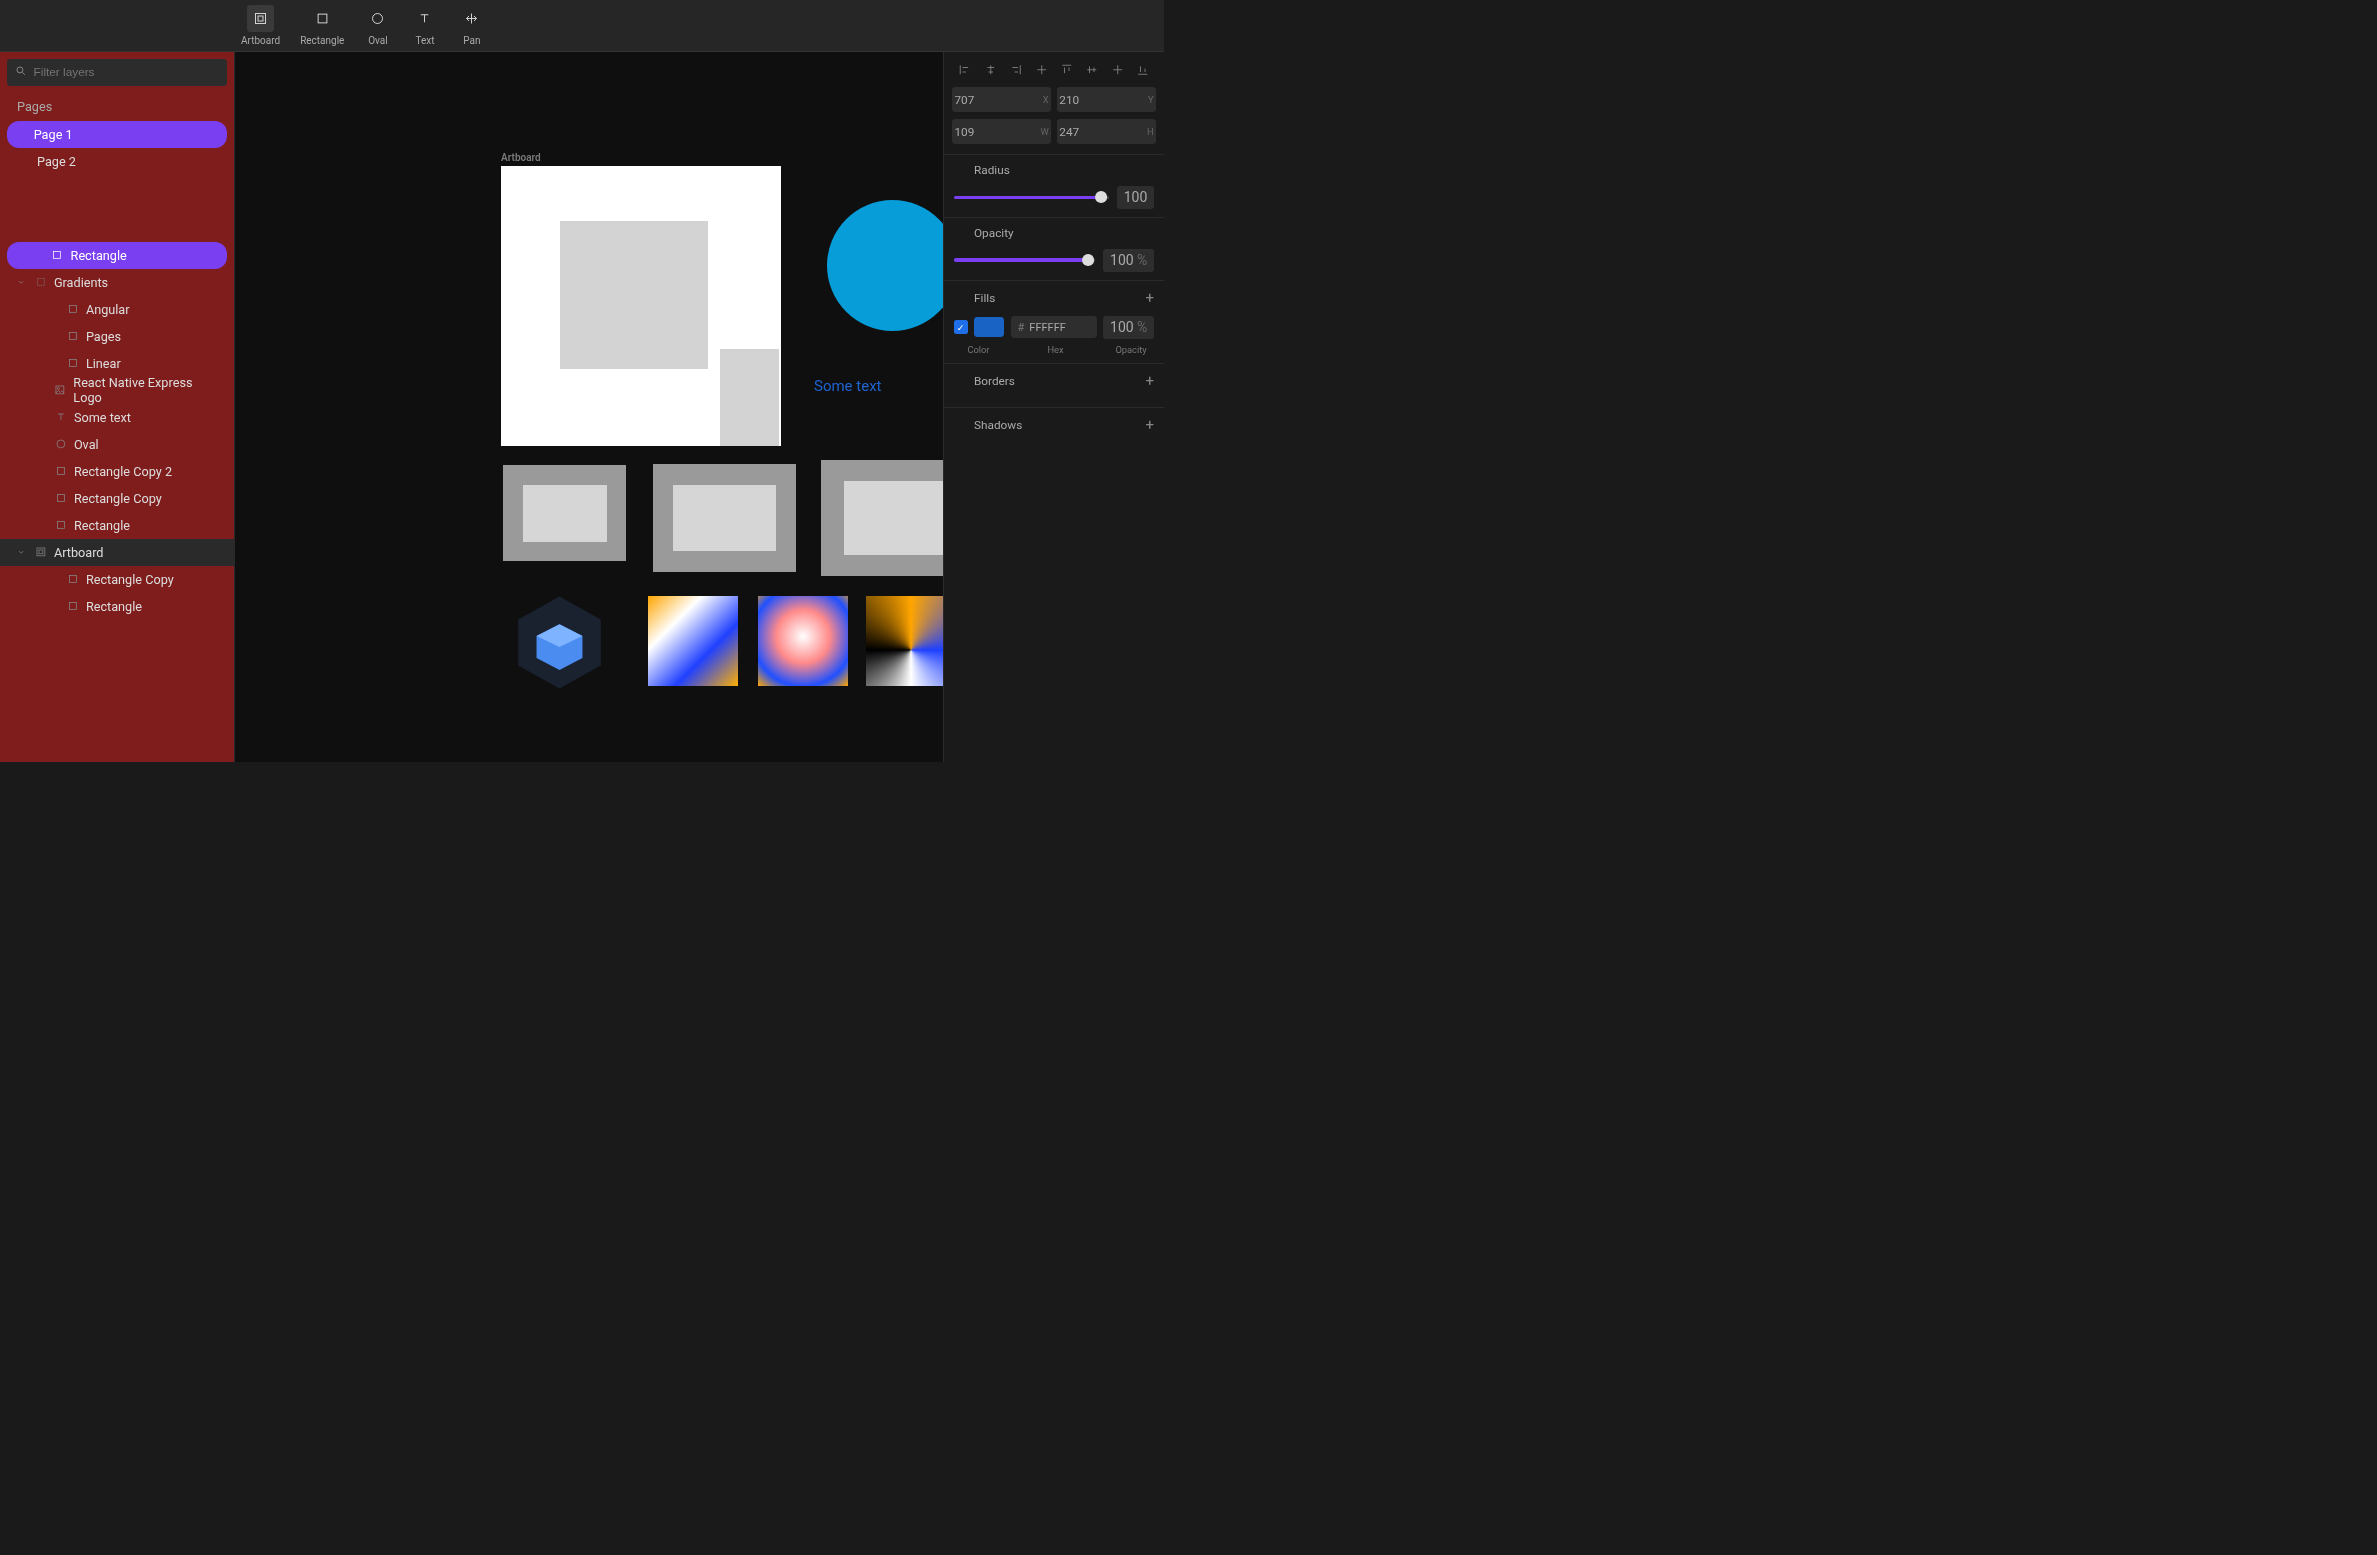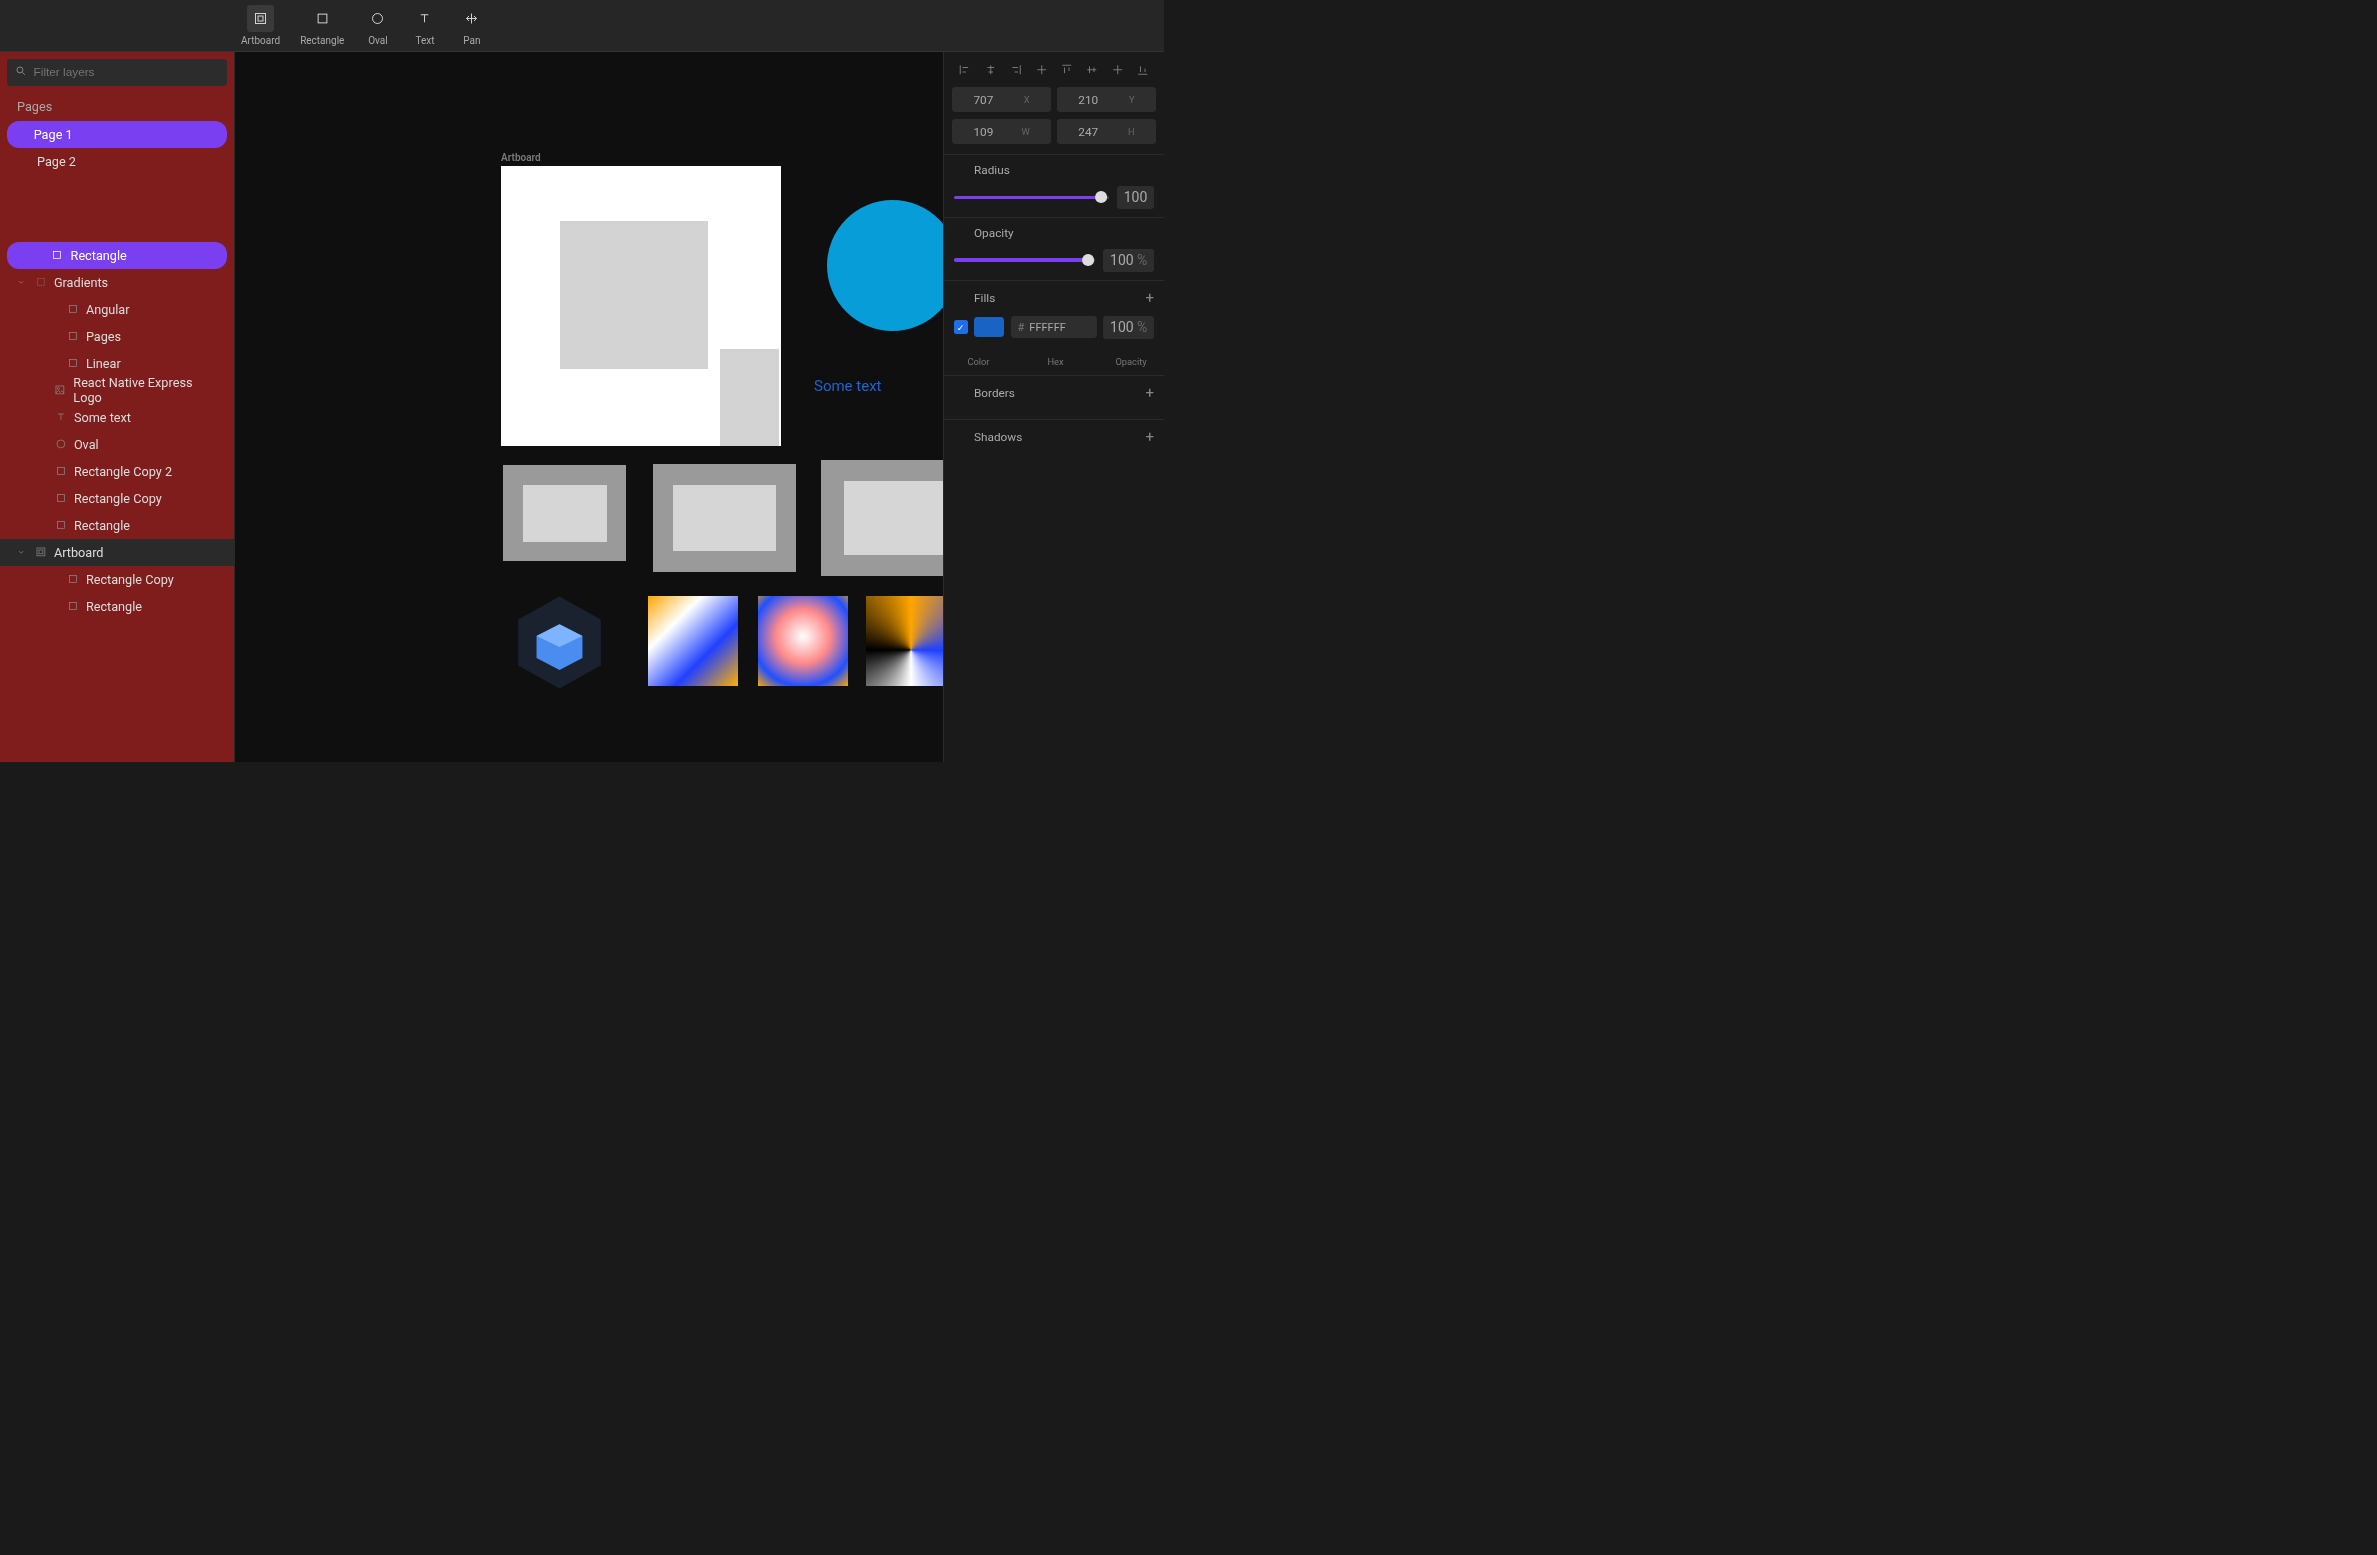--- a/index.html
+++ b/index.html
@@ -144,21 +144,21 @@
     .align-row {
       display:flex; justify-content:space-around; padding: 0 8.4px 8.4px;
     }
     .align-row span { width:18.6px; height:18.6px; display:flex; align-items:center; justify-content:center; color:#888; cursor:pointer;}
     .align-row svg{width:13.5px;height:13.5px;stroke:#888;fill:none;stroke-width:1.5;}
     .coord-grid {
       display:grid; grid-template-columns:1fr 1fr; gap:6.7px; padding: 0 8.4px 10px;
     }
     .coord-cell {
       background:#2e2e2e; border-radius:3.4px; height:25px;
-      display:flex; align-items:center; padding:0 21px; justify-content:space-between;
+      display:flex; align-items:center; padding:0 2px; justify-content:space-between;
       font-size:11.8px;
     }
     .coord-cell .unit { color:#666; font-size:9.3px;}
     .insp-section { padding: 8.4px 10px; border-top:0.8px solid #2a2a2a; }
     .insp-label { font-size:11.8px; color:#aaa; margin-bottom:8.4px; display:flex; justify-content:space-between; align-items:center;margin-left:20px;}
     .slider-row { display:flex; align-items:center; gap:8.4px; }
     .slider {
       flex:1; height:3.4px; border-radius:1.7px;
       background: linear-gradient(to right, #7b3ff2 0%, #7b3ff2 var(--p,100%), #444 var(--p,100%), #444 100%);
       position:relative;
@@ -168,21 +168,21 @@
       width:11.8px; height:11.8px; border-radius:50%; background:#ddd;
       left: var(--p,100%);
     }
     .num-box{ background:#2e2e2e; border-radius:3px; padding:3.4px 6.7px; min-width:35px; text-align:right; font-size:14px; display:flex; gap:3.4px; align-items:center; justify-content:center;}
     .num-box .pct{color:#666;}
     .fill-row{display:flex;align-items:center;gap:6.7px;}
     .fill-check{width:13.5px;height:13.5px;background:#1e6fe8;border-radius:2.5px;display:flex;align-items:center;justify-content:center;color:#fff;font-size:9.3px;}
     .fill-swatch{width:30px;height:20px;background:#1863c4;border-radius:3.4px;}
     .hex-input{flex:1;background:#2e2e2e;border-radius:3.4px;height:22px;display:flex;align-items:center;padding:0 6.7px;gap:5px;font-size:11px;}
     .hex-input .hash{color:#777;}
-    .fill-labels{display:flex;font-size:9.3px;color:#777;margin-top:17px;align-items:center;}
+    .fill-labels{display:flex;font-size:9.3px;color:#777;margin-top:5px;align-items:center;}
     .fill-labels span:nth-child(1){width:49px;text-align:center;}
     .fill-labels span:nth-child(2){flex:1;text-align:center;}
     .fill-labels span:nth-child(3){width:46px;text-align:center;}
     .plus{color:#888;font-size:15px;cursor:pointer;}
   </style>
 </head>
 <body>
 
 <div class="toolbar">
   <div class="tool active">

